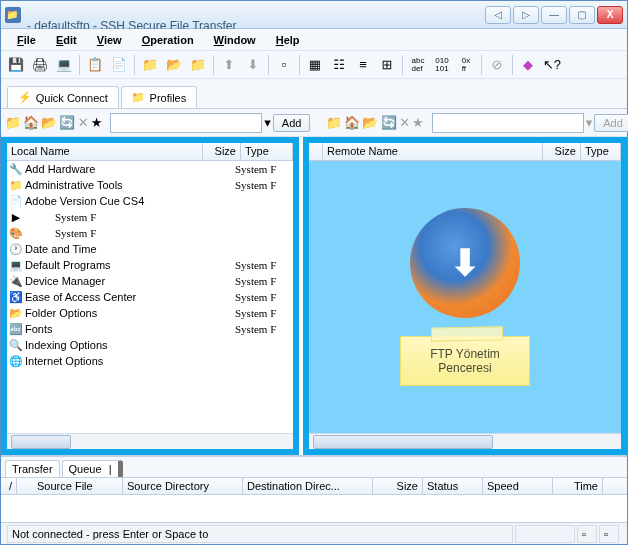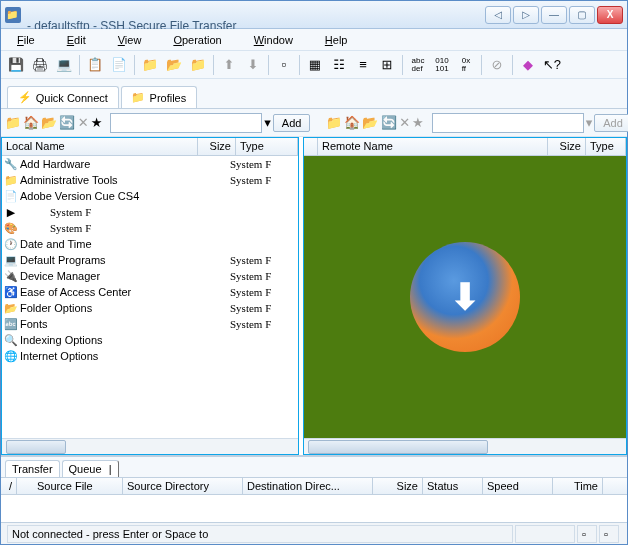--- a/index.html
+++ b/index.html
@@ -4,33 +4,33 @@
 <style>
 * { box-sizing: border-box; margin: 0; padding: 0; font-family: Tahoma, sans-serif; font-size: 11px; }
 body { background: #fff; width: 628px; height: 545px; overflow: hidden; }
 .window { width: 628px; height: 545px; border: 1px solid #5a8cc7; background: #fff; display: flex; flex-direction: column; }
 .titlebar { height: 28px; background: linear-gradient(#f0f6fc, #d6e6f7); display: flex; align-items: center; padding: 0 4px; border-bottom: 1px solid #a8c3e0; }
 .title-icon { width: 16px; height: 16px; background: #4a7ab8; border-radius: 2px; margin-right: 6px; display: inline-flex; align-items: center; justify-content: center; color: #fff; font-size: 10px; }
 .title-text { flex: 1; color: #3a5a7a; font-size: 12px; margin-top: 22px; }
 .win-btns { display: flex; gap: 2px; }
 .win-btn { width: 26px; height: 18px; border: 1px solid #9bb8d8; border-radius: 3px; background: linear-gradient(#fafcfe, #e0ecf8); font-size: 10px; display: flex; align-items: center; justify-content: center; color: #4a6a8a; }
 .win-btn.close { background: linear-gradient(#f8a8a8, #e04848); border-color: #c03030; color: #fff; font-weight: bold; }
-.menubar { height: 22px; background: #f4f8fc; display: flex; align-items: center; padding: 0 8px; gap: 16px; border-bottom: 1px solid #d8e4f0; }
+.menubar { height: 22px; background: #f4f8fc; display: flex; align-items: center; padding: 0 8px; gap: 4px; border-bottom: 1px solid #d8e4f0; font-weight: bold; }
 .menu-item { padding: 2px 8px; cursor: default; }
 .menu-item u { text-decoration: underline; }
 .toolbar { height: 28px; background: #f4f8fc; display: flex; align-items: center; padding: 0 4px; gap: 2px; border-bottom: 1px solid #d8e4f0; }
 .tb-btn { width: 22px; height: 22px; display: flex; align-items: center; justify-content: center; border-radius: 2px; font-size: 13px; }
 .tb-sep { width: 1px; height: 20px; background: #c0d0e0; margin: 0 2px; }
 .tabs-bar { height: 30px; background: #f4f8fc; display: flex; align-items: flex-end; padding: 0 6px; border-bottom: 1px solid #c0d0e0; }
 .tab { padding: 4px 10px; border: 1px solid #c0d0e0; border-bottom: none; background: #fff; border-radius: 3px 3px 0 0; display: flex; align-items: center; gap: 4px; margin-right: 2px; }
 .nav-bar { height: 28px; background: #f4f8fc; display: flex; align-items: center; padding: 0 4px; gap: 2px; border-bottom: 1px solid #d8e4f0; }
 .nav-input { flex: 0 0 90px; height: 20px; border: 1px solid #a0b8d0; background: #fff; padding: 0 4px; }
 .add-btn { padding: 2px 8px; border: 1px solid #a0b8d0; background: linear-gradient(#fafcfe,#e8f0f8); border-radius: 2px; }
 .panes { flex: 1; display: flex; border-bottom: 1px solid #c0d0e0; min-height: 0; }
-.pane { display: flex; flex-direction: column; background: #4d7c0f; border: 1px solid #0ea5e9; }
+.pane { display: flex; flex-direction: column; background: #7dd3fc; border: 6px solid #0ea5e9; }
 .pane.left { flex: 0 0 298px; }
 .pane.right { flex: 1; margin-left: 4px; position: relative; }
 .col-headers { height: 18px; background: linear-gradient(#fafcfe,#e8f0f8); display: flex; border-bottom: 1px solid #c0d0e0; }
 .col-h { border-right: 1px solid #c0d0e0; padding: 2px 4px; font-size: 11px; }
 .file-list { flex: 1; overflow: hidden; background: #fff; }
 .file-row { height: 16px; display: flex; align-items: center; padding: 0 2px; }
 .file-icon { width: 14px; height: 14px; margin-right: 2px; display: inline-flex; align-items: center; justify-content: center; font-size: 11px; }
 .file-name { flex: 0 0 180px; white-space: nowrap; overflow: hidden; }
 .file-size { flex: 0 0 30px; }
 .file-type { white-space: nowrap; overflow: hidden; font-family: Liberation Serif, serif; }
@@ -236,31 +236,32 @@
       <div class="col-headers">
         <div class="col-h" style="flex:0 0 14px"></div>
         <div class="col-h" style="flex:1">Remote Name</div>
         <div class="col-h" style="flex:0 0 38px;text-align:right">Size</div>
         <div class="col-h" style="flex:0 0 40px">Type</div>
       </div>
       <div class="remote-content">
         <div class="remote-logo">
           <div class="logo-arrow">⬇</div>
         </div>
+        <div class="sticky-note">FTP Yönetim Penceresi</div>
       </div>
       <div class="scrollbar-h">
         <div class="sb-thumb" style="width:180px;margin-left:4px"></div>
       </div>
     </div>
   </div>
 
   <div class="transfer-section">
     <div class="transfer-tabs">
       <div class="tab">Transfer</div>
-      <div class="tab" style="border-right:1px solid #737373"><span>Queue</span>&nbsp;|</div>
+      <div class="tab" style="border-right:5px solid #737373"><span>Queue</span>&nbsp;|</div>
     </div>
     <div class="transfer-headers" id="transfer-headers">
         <div class="col-h" style="flex: 0 0 16px; text-align: right;">/</div>
         <div class="col-h" style="flex: 0 0 90px; margin-left: 16px;">Source File</div>
         <div class="col-h" style="flex: 0 0 120px;">Source Directory</div>
         <div class="col-h" style="flex: 0 0 130px;">Destination Direc...</div>
         <div class="col-h" style="flex: 0 0 50px; text-align: right;">Size</div>
         <div class="col-h" style="flex: 0 0 60px;">Status</div>
         <div class="col-h" style="flex: 0 0 70px; ">Speed</div>
         <div class="col-h" style="flex: 0 0 50px; text-align: right;">Time</div>

